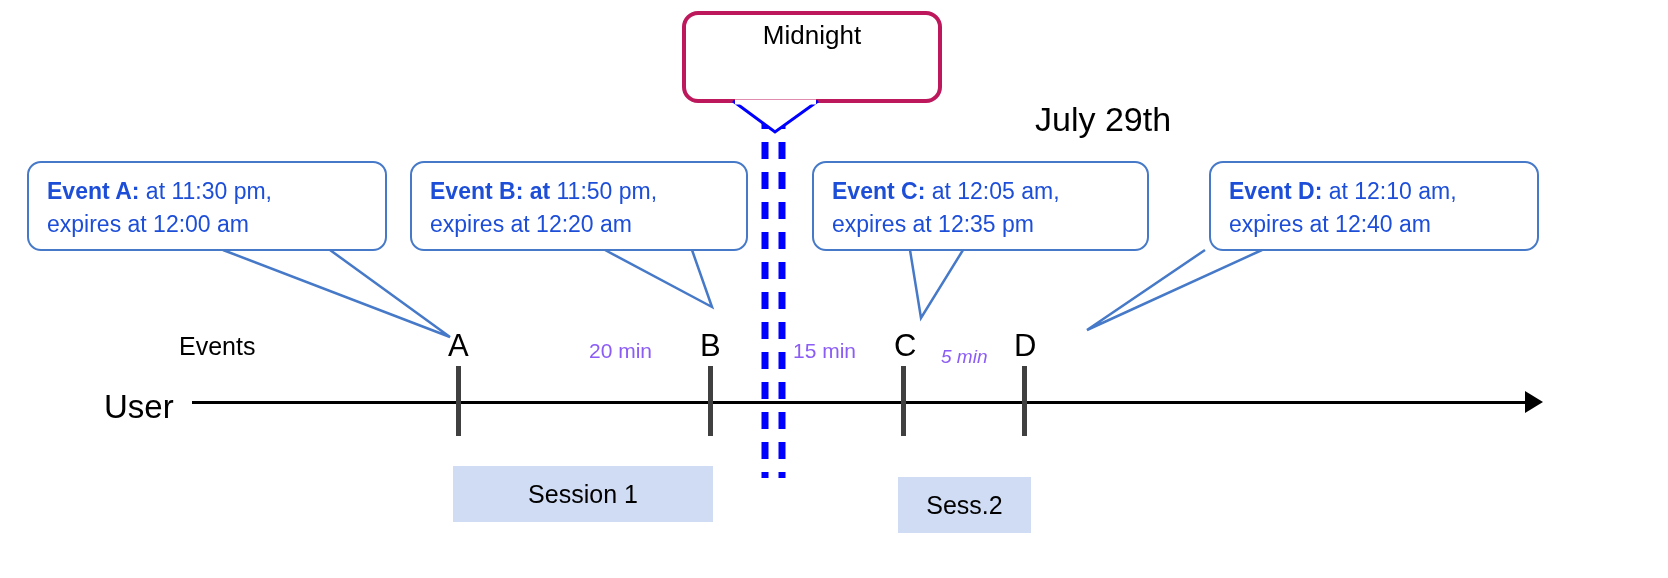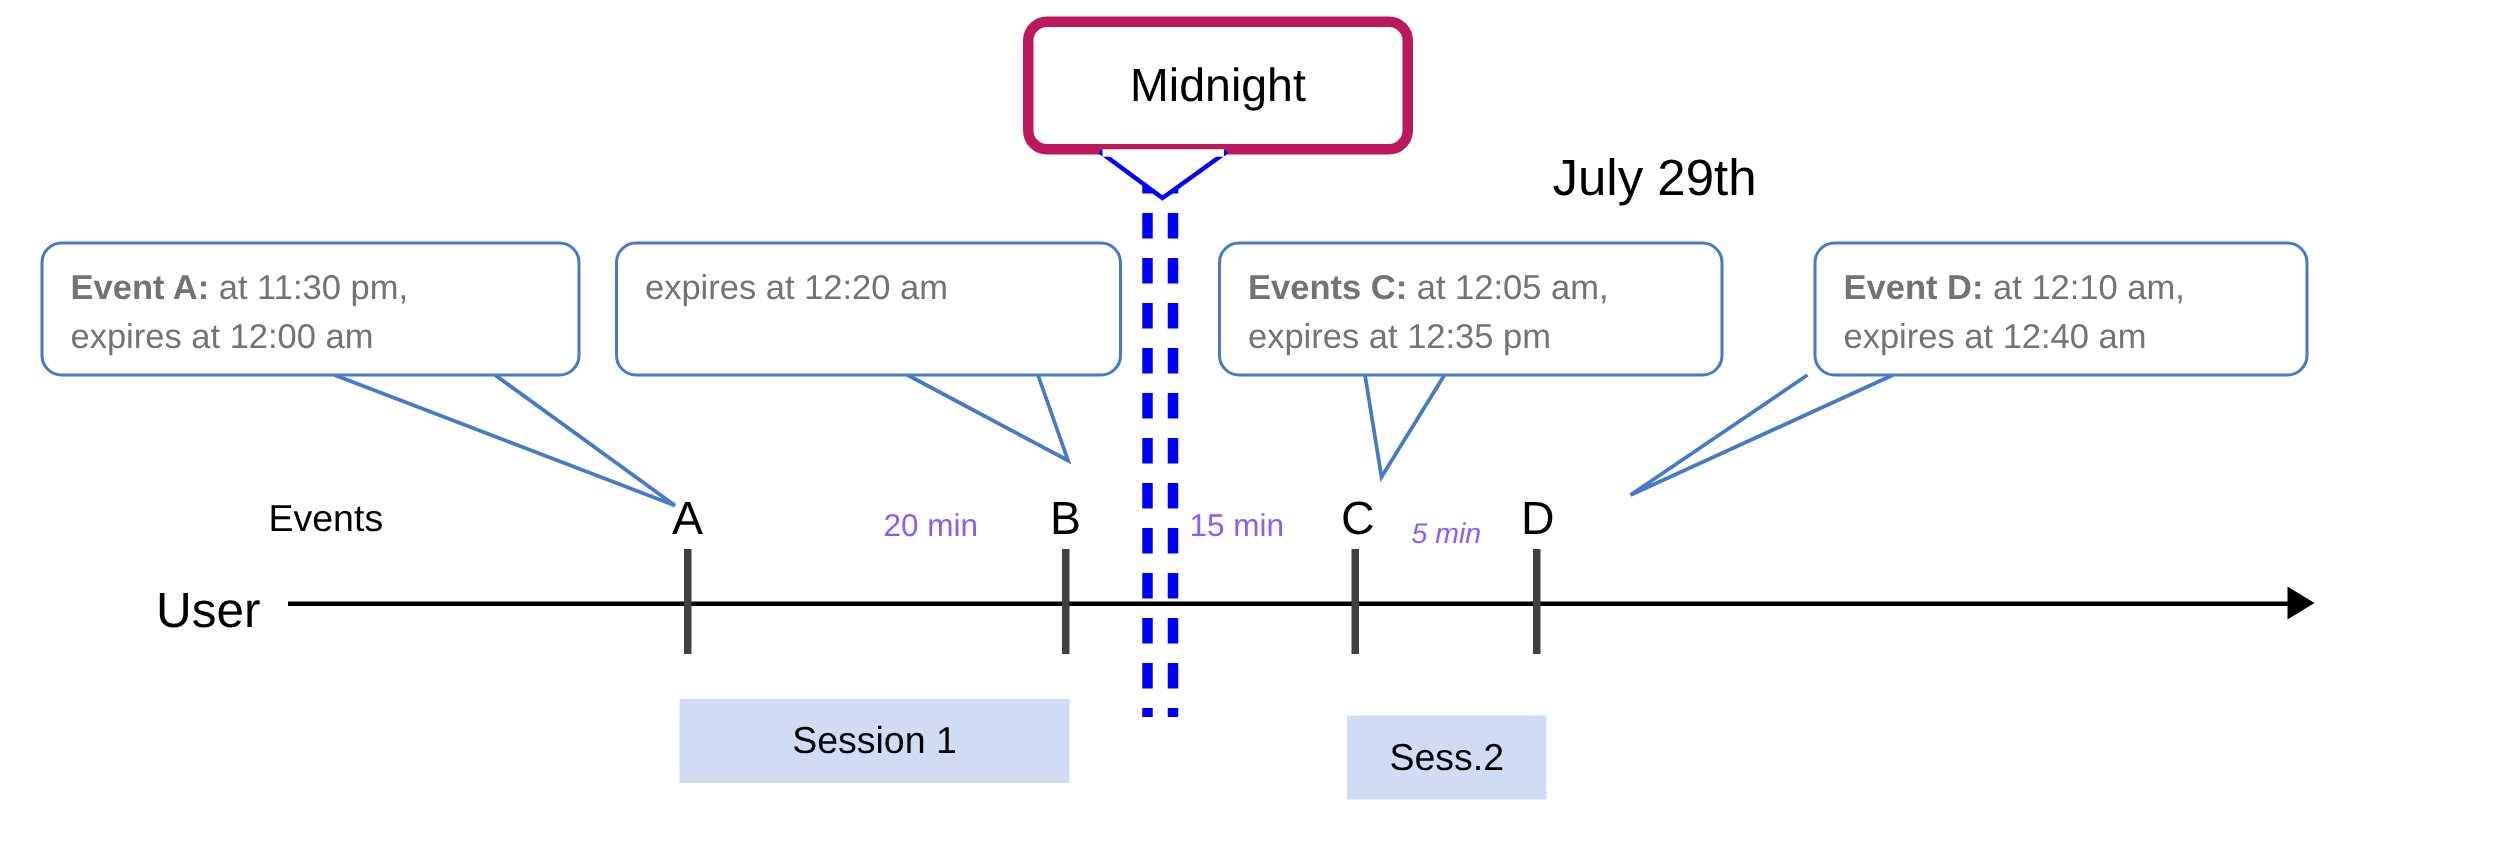--- a/index.html
+++ b/index.html
@@ -29,36 +29,35 @@
   }
 
   
   .callout {
     box-sizing: border-box;
     border: 2px solid #4679c8;
     border-radius: 14px;
     background: #ffffff;
     font-size: 23px;
     line-height: 33px;
-    color: #737373;
+    color: #1d4ed8;
     padding: 12px 4px 10px 18px;
     z-index: 5;
   }
   .callout b { font-weight: bold; }
 
   .callout-midnight {
     box-sizing: border-box;
-    border: 7px solid #be185d;
+    border: 4px solid #be185d;
     border-radius: 16px;
     background: #ffffff;
-    font-size: 31px;
+    font-size: 26px;
     line-height: 40px;
     color: #000000;
     display: flex;
-    align-items: center;
     justify-content: center;
     z-index: 6;
   }
 
   
   .axis-line {
     background: #000000;
     height: 3px;
   }
   .axis-arrow {
@@ -149,26 +148,29 @@
   </svg>
 
   <div class="abs callout" style="left:27px; top:161px; width:360px; height:90px;">
     <div>
       <b>Event A:</b><span> at 11:30 pm,</span>
     </div>
     <div>expires at 12:00 am</div>
   </div>
 
   <div class="abs callout" style="left:410px; top:161px; width:338px; height:90px;">
+    <div>
+      <b>Event B: at</b><span> 11:50 pm,</span>
+    </div>
     <div>expires at 12:20 am</div>
   </div>
 
   <div class="abs callout" style="left:812px; top:161px; width:337px; height:90px;">
     <div>
-      <b>Events C:</b><span> at 12:05 am,</span>
+      <b>Event C:</b><span> at 12:05 am,</span>
     </div>
     <div>expires at 12:35 pm</div>
   </div>
 
   <div class="abs callout" style="left:1209px; top:161px; width:330px; height:90px;">
     <div>
       <b>Event D:</b><span>  at 12:10 am,</span>
     </div>
     <div>expires at 12:40 am</div>
   </div>

